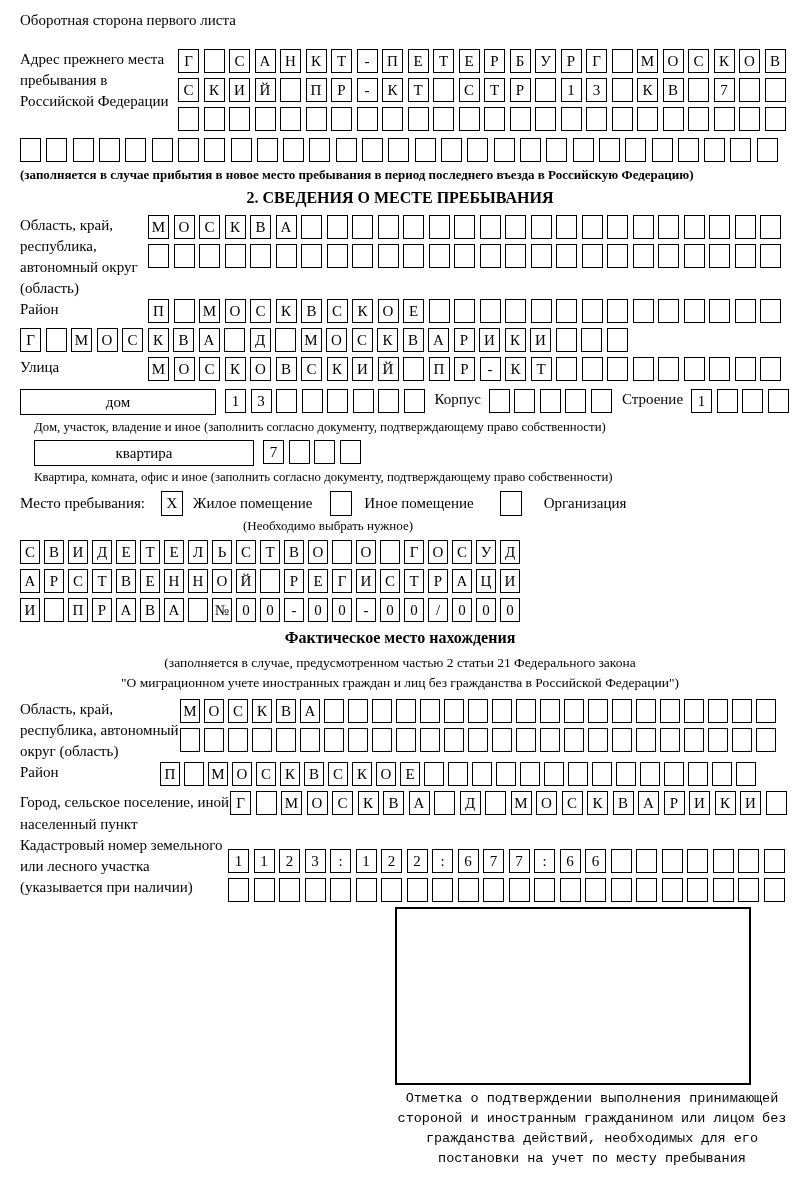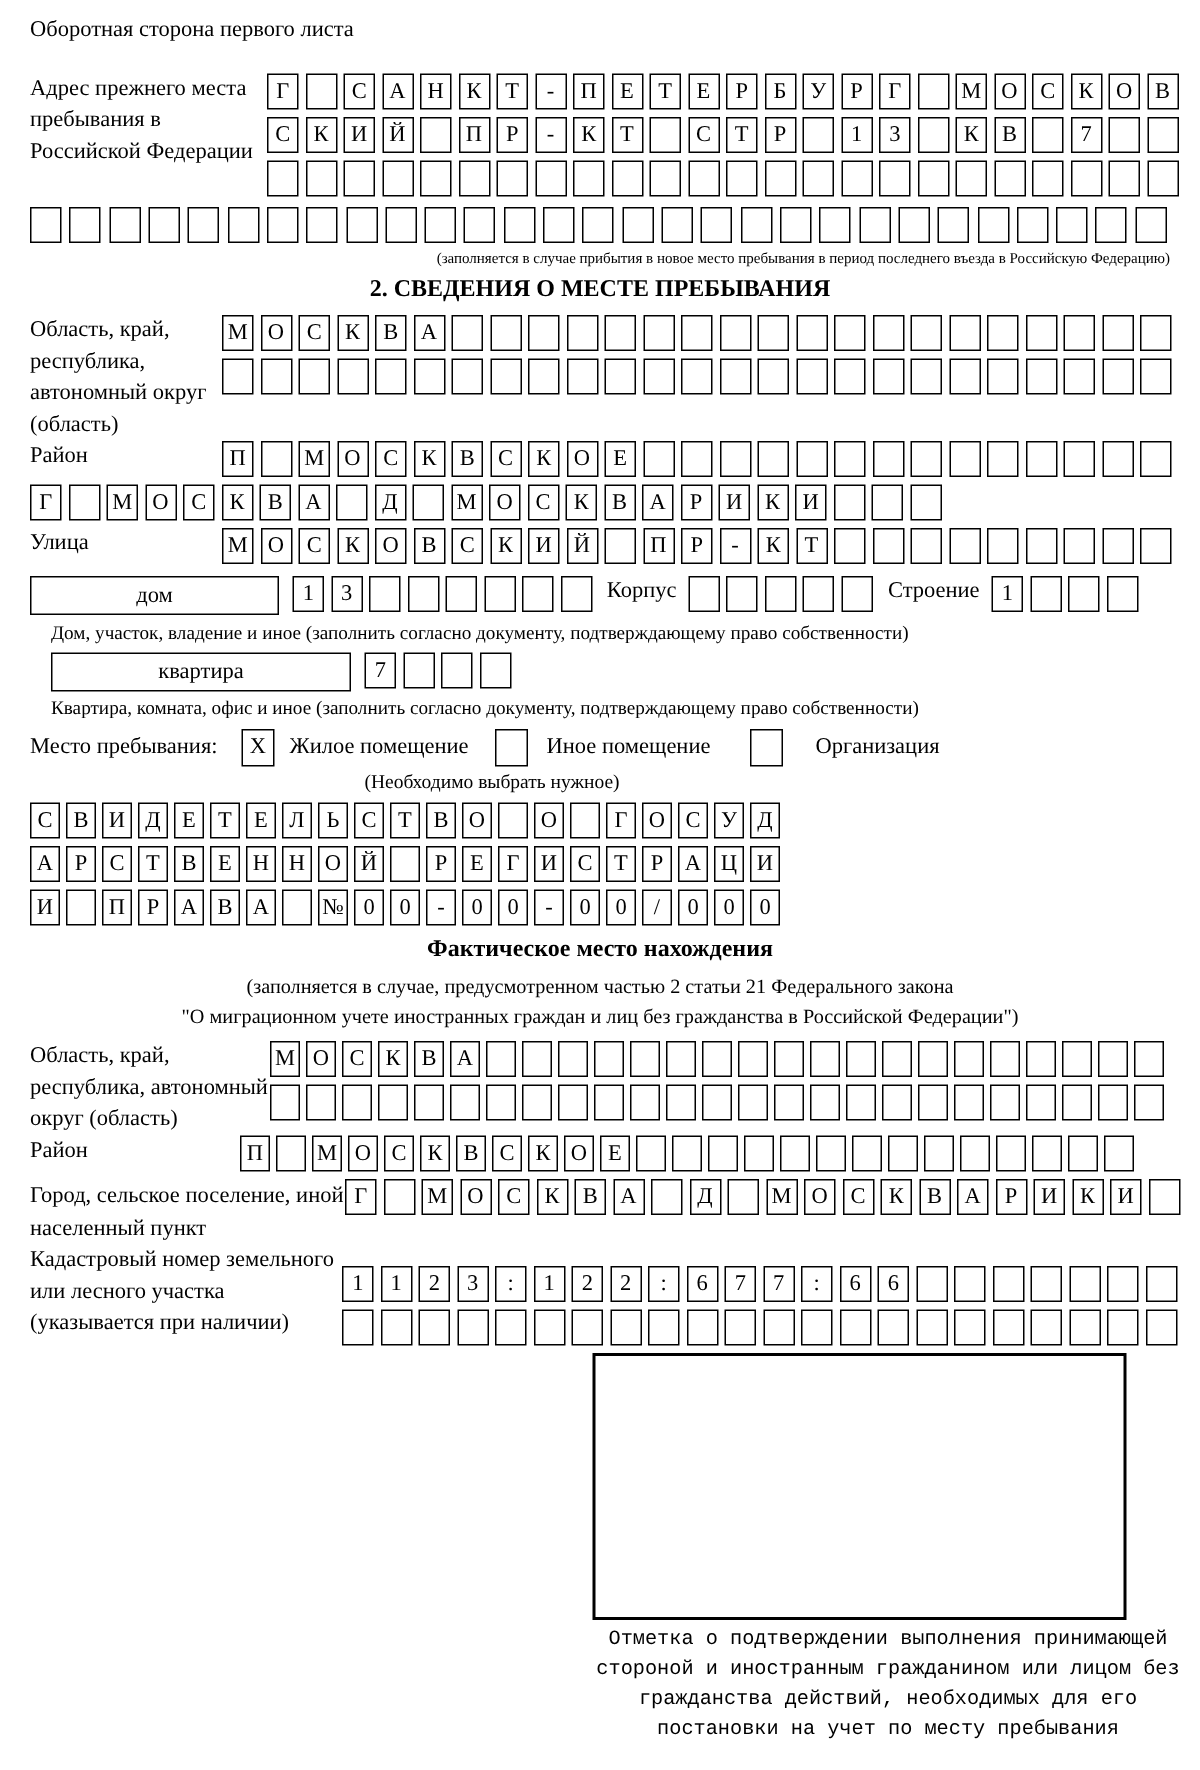--- a/index.html
+++ b/index.html
@@ -22,26 +22,26 @@
   .cells{display:flex;gap:4.5px;margin-bottom:5px;}
   .cells.tight{gap:4px;}
   .cells.doc{gap:4px;}
   .cells.full{justify-content:space-between;width:758px;}
   .c{flex:0 0 auto;width:21px;height:24px;border:1.6px solid #000;box-sizing:border-box;
      display:inline-flex;align-items:center;justify-content:center;
      font-size:15px;line-height:1;background:#fff;}
   .cells.doc .c{width:20px;}
   .cells.tight .c{width:20px;}
   .caption{font-size:12.8px;margin:1px 0 5px 14px;}
-  .center-note{font-size:10px;text-align:right;margin:4px 0 2px 0;}
+  .center-note{font-size:13px;text-align:left;margin:4px 0 2px 0;font-weight:bold;}
   .sec-title{font-size:16px;font-weight:bold;text-align:center;margin:6px 0 8px 0;}
   .typebox{border:1.6px solid #000;height:26px;box-sizing:border-box;display:flex;
      align-items:center;justify-content:center;flex:0 0 auto;font-size:15px;}
-  .dom-box{width:166px;margin-right:9px;}
-  .kv-box{width:200px;margin-left:14px;margin-right:9px;}
+  .dom-box{width:196px;margin-right:9px;}
+  .kv-box{width:220px;margin-left:14px;margin-right:9px;}
   .inline-lbl{padding:2px 8px 0 10px;flex:0 0 auto;}
   .houserow{margin:3px 0 2px 0;}
   .stayrow{display:flex;align-items:center;margin:6px 0 2px 0;}
   .cb{width:22px;height:25px;border:1.6px solid #000;box-sizing:border-box;flex:0 0 auto;
       display:inline-flex;align-items:center;justify-content:center;font-size:15px;}
   .stay-note{margin-left:158px;width:300px;text-align:center;font-size:13px;margin-bottom:6px;}
   .fact-note{font-size:13.5px;text-align:center;line-height:20px;margin:0 0 6px 0;}
   .kad-cells{margin-top:14px;}
   .stamp-box{margin-left:375px;width:356px;height:178px;border:2px solid #000;box-sizing:border-box;}
   .stamp-caption{margin-left:372px;width:400px;text-align:center;font-size:13.5px;line-height:20px;margin-top:4px;font-family:Liberation Mono, monospace;}

